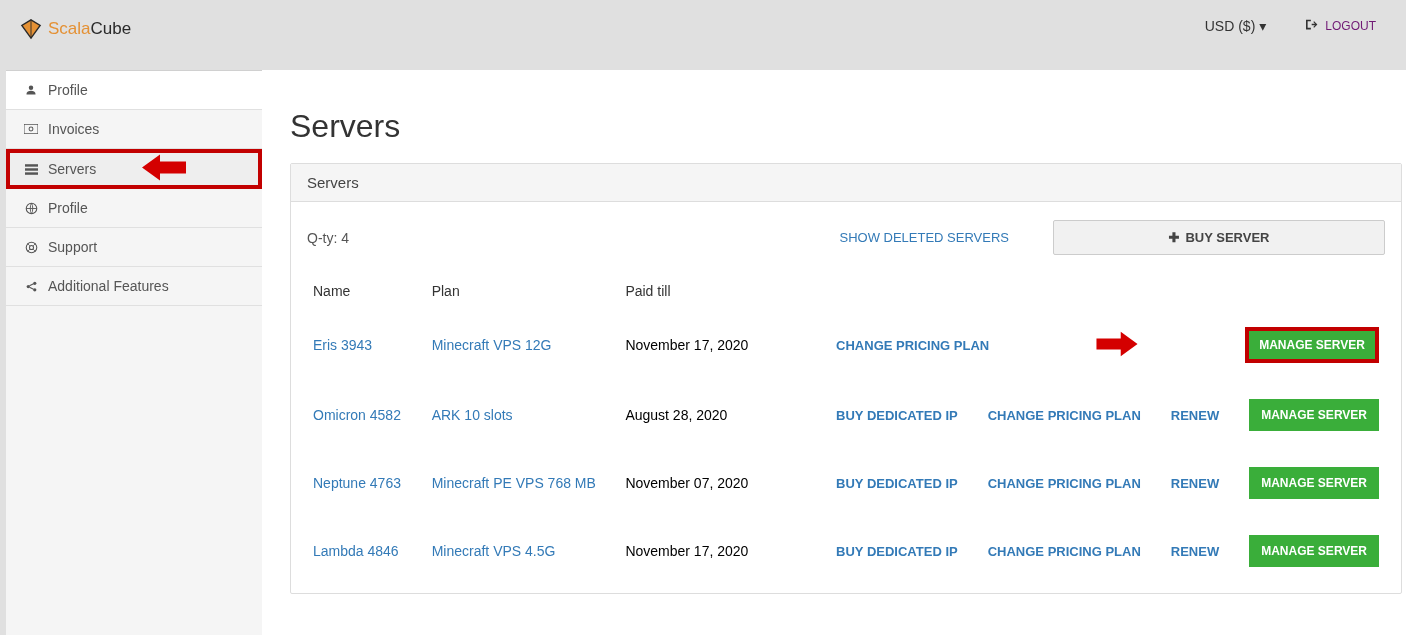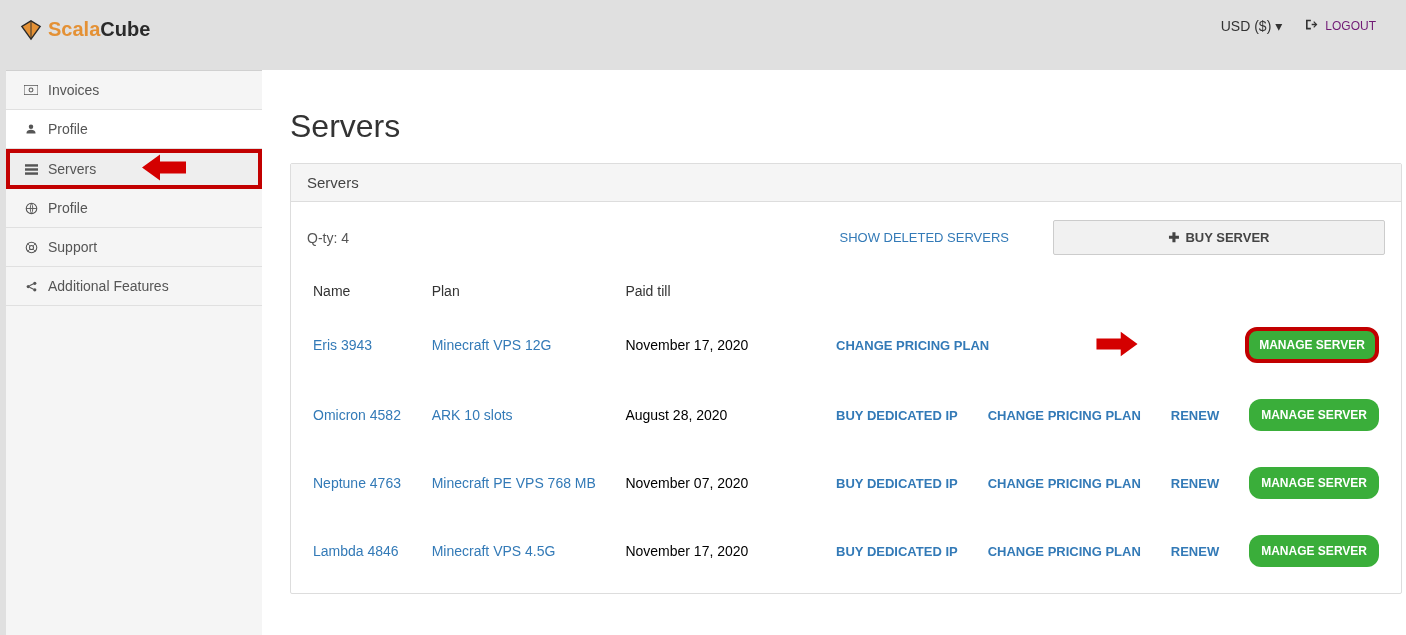--- a/index.html
+++ b/index.html
@@ -1,24 +1,24 @@
 <!DOCTYPE html>
 <html><head>
   <meta charset="utf-8">
   <style>
     * { box-sizing: border-box; margin: 0; padding: 0; }
     body { font-family: Arial, Helvetica, sans-serif; background: #e0e0e0; width: 1406px; height: 635px; overflow: hidden; }
     
     .header { background: #e0e0e0; height: 70px; display: flex; align-items: flex-start; justify-content: space-between; padding: 18px 30px 0 20px; }
     .logo { display: flex; align-items: center; gap: 6px; }
     .logo-icon { width: 22px; height: 22px; }
-    .logo-text { font-size: 20px; font-weight: bold; }
+    .logo-text { font-size: 17px; font-weight: normal; }
     .logo-scala { color: #e49135; }
     .logo-cube { color: #2a2a2a; }
-    .header-right { display: flex; gap: 24px; align-items: flex-start; }
+    .header-right { display: flex; gap: 40px; align-items: flex-start; }
     .currency { font-size: 14px; color: #333; cursor: pointer; display: flex; align-items: center; gap: 4px; }
     .logout { font-size: 12px; color: #701a75; cursor: pointer; display: flex; align-items: center; gap: 6px; }
     
     .main-wrap { display: flex; height: 565px; }
     
     .sidebar { width: 256px; background: #f5f5f5; border-top: 1px solid #d0d0d0; margin-left: 6px; }
     .sidebar-item { padding: 11px 18px; border-bottom: 1px solid #e0e0e0; background: #f5f5f5; cursor: pointer; display: flex; align-items: center; gap: 10px; font-size: 14px; color: #555; position: relative; }
     .sidebar-item.active-box { border: 4px solid #c20000; background: #eeeeee; padding: 8px 14px; }
     .sidebar-item.sub-fff { background: #fff; }
     .sidebar-icon { width: 14px; display: inline-flex; align-items: center; justify-content: center; }
@@ -36,21 +36,21 @@
     .qty { font-size: 14px; color: #555; }
     .toolbar-right { display: flex; align-items: center; gap: 44px; }
     .show-deleted { color: #337ab7; font-size: 13px; font-weight: normal; cursor: pointer; }
     .buy-btn { background: #f1f1f1; border: 1px solid #ccc; padding: 9px 0; width: 332px; font-size: 13px; font-weight: bold; color: #444; cursor: pointer; display: flex; align-items: center; justify-content: center; gap: 6px; border-radius: 2px; }
     
     table { width: 100%; border-collapse: collapse; }
     th { text-align: left; font-size: 14px; font-weight: normal; color: #333; padding: 10px 6px; }
     td { padding: 18px 6px; font-size: 14px; vertical-align: middle; }
     .link { color: #337ab7; cursor: pointer; }
     .action-link { color: #337ab7; font-size: 13px; font-weight: bold; cursor: pointer; white-space: nowrap; }
-    .manage-btn { background: #3aae3a; color: #fff; border: none; padding: 9px 12px; font-size: 12px; font-weight: bold; cursor: pointer; border-radius: 12px; white-space: nowrap; }
+    .manage-btn { background: #3aae3a; color: #fff; border: none; padding: 9px 12px; font-size: 12px; font-weight: bold; cursor: pointer; border-radius: 0; white-space: nowrap; }
     .manage-btn.highlighted { border: 4px solid #c20000; padding: 7px 10px; }
     
     .red-arrow-right { display: inline-block; vertical-align: middle; }
     
     .col-name { width: 124px; }
     .col-plan { width: 206px; }
     .col-paid { width: 224px; margin-left: 42px; }
     .col-actions { text-align: right; }
     .actions-wrap { display: flex; align-items: center; justify-content: space-between; gap: 30px; }
   </style>
@@ -78,36 +78,36 @@
             <path d="M6 2h6v12H6v-2h4V4H6V2zm-1 5H1l2-2-1-1-4 4 4 4 1-1-2-2h4V7z" fill="#333" transform="scale(-1,1) translate(-12,0)"></path>
           </svg>
       </span>
       <span>LOGOUT</span>
     </div>
   </div>
 </div>
 
 <div class="main-wrap">
   <div class="sidebar">
+    <div class="sidebar-item sub-fff">
+      <span class="sidebar-icon">
+          <svg width="12" height="12" viewBox="0 0 16 16">
+            <path fill="#555" d="M8 8a3 3 0 100-6 3 3 0 000 6zm0 1c-3 0-6 1.5-6 4v1h12v-1c0-2.5-3-4-6-4z"></path>
+          </svg>
+        </span>
+      <span>Profile</span>
+    </div>
     <div class="sidebar-item">
       <span class="sidebar-icon">
           <svg width="14" height="10" viewBox="0 0 18 12">
             <rect x="0" y="0" width="18" height="12" rx="1" fill="none" stroke="#555" stroke-width="1.3"></rect>
             <circle cx="9" cy="6" r="2.5" fill="none" stroke="#555" stroke-width="1.3"></circle>
           </svg>
         </span>
       <span>Invoices</span>
-    </div>
-    <div class="sidebar-item sub-fff">
-      <span class="sidebar-icon">
-          <svg width="12" height="12" viewBox="0 0 16 16">
-            <path fill="#555" d="M8 8a3 3 0 100-6 3 3 0 000 6zm0 1c-3 0-6 1.5-6 4v1h12v-1c0-2.5-3-4-6-4z"></path>
-          </svg>
-        </span>
-      <span>Profile</span>
     </div>
     <div class="sidebar-item active-box">
       <span class="sidebar-icon">
           <svg width="13" height="11" viewBox="0 0 16 13">
             <rect x="0" y="0" width="16" height="3" fill="#555"></rect>
             <rect x="0" y="5" width="16" height="3" fill="#555"></rect>
             <rect x="0" y="10" width="16" height="3" fill="#555"></rect>
           </svg>
         </span>
       <span>Servers</span>

